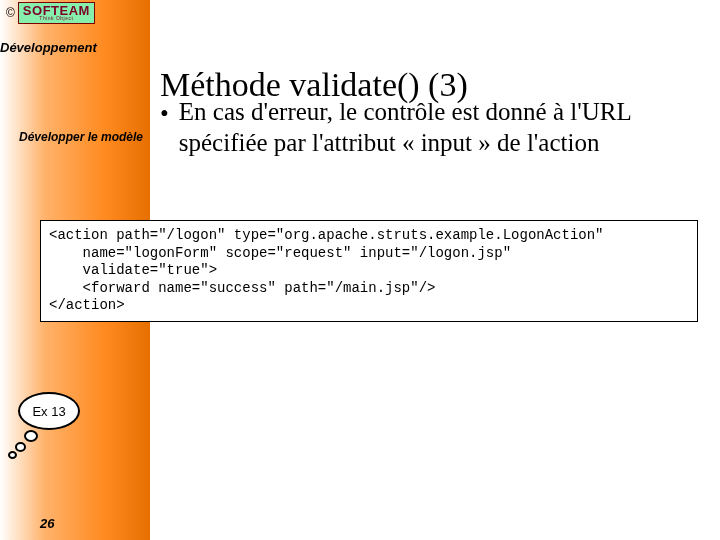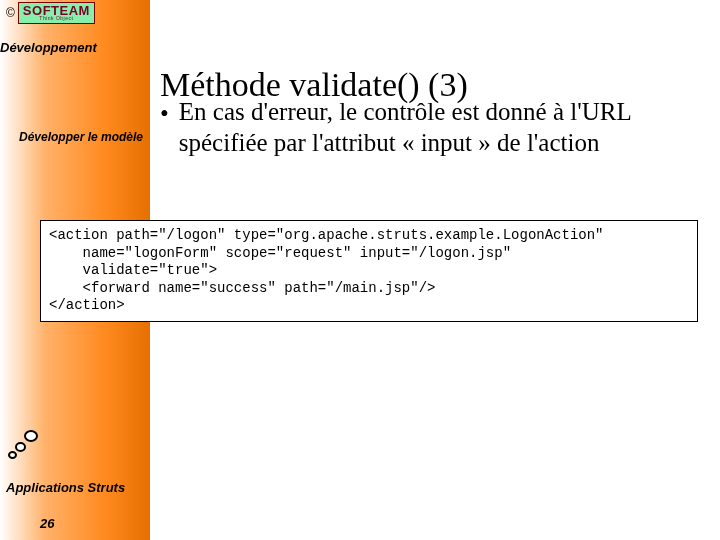--- a/index.html
+++ b/index.html
@@ -200,20 +200,22 @@
       <span>En cas d'erreur, le contrôle est donné à l'URL spécifiée par l'attribut « input » de l'action</span>
     </div>
   </div>
 
   <div class="code-box">&lt;action path="/logon" type="org.apache.struts.example.LogonAction"
     name="logonForm" scope="request" input="/logon.jsp"
     validate="true"&gt;
     &lt;forward name="success" path="/main.jsp"/&gt;
 &lt;/action&gt;</div>
 
+  <div class="bubble">
+    <span>Ex 13</span>
+  </div>
   <div class="bubble-dot bd1"></div>
   <div class="bubble-dot bd2"></div>
   <div class="bubble-dot bd3"></div>
 
-  <div class="footer-title">Applications Struts</div>
   <div class="page-num">26</div>
 
 </div>
 
 </body></html>

